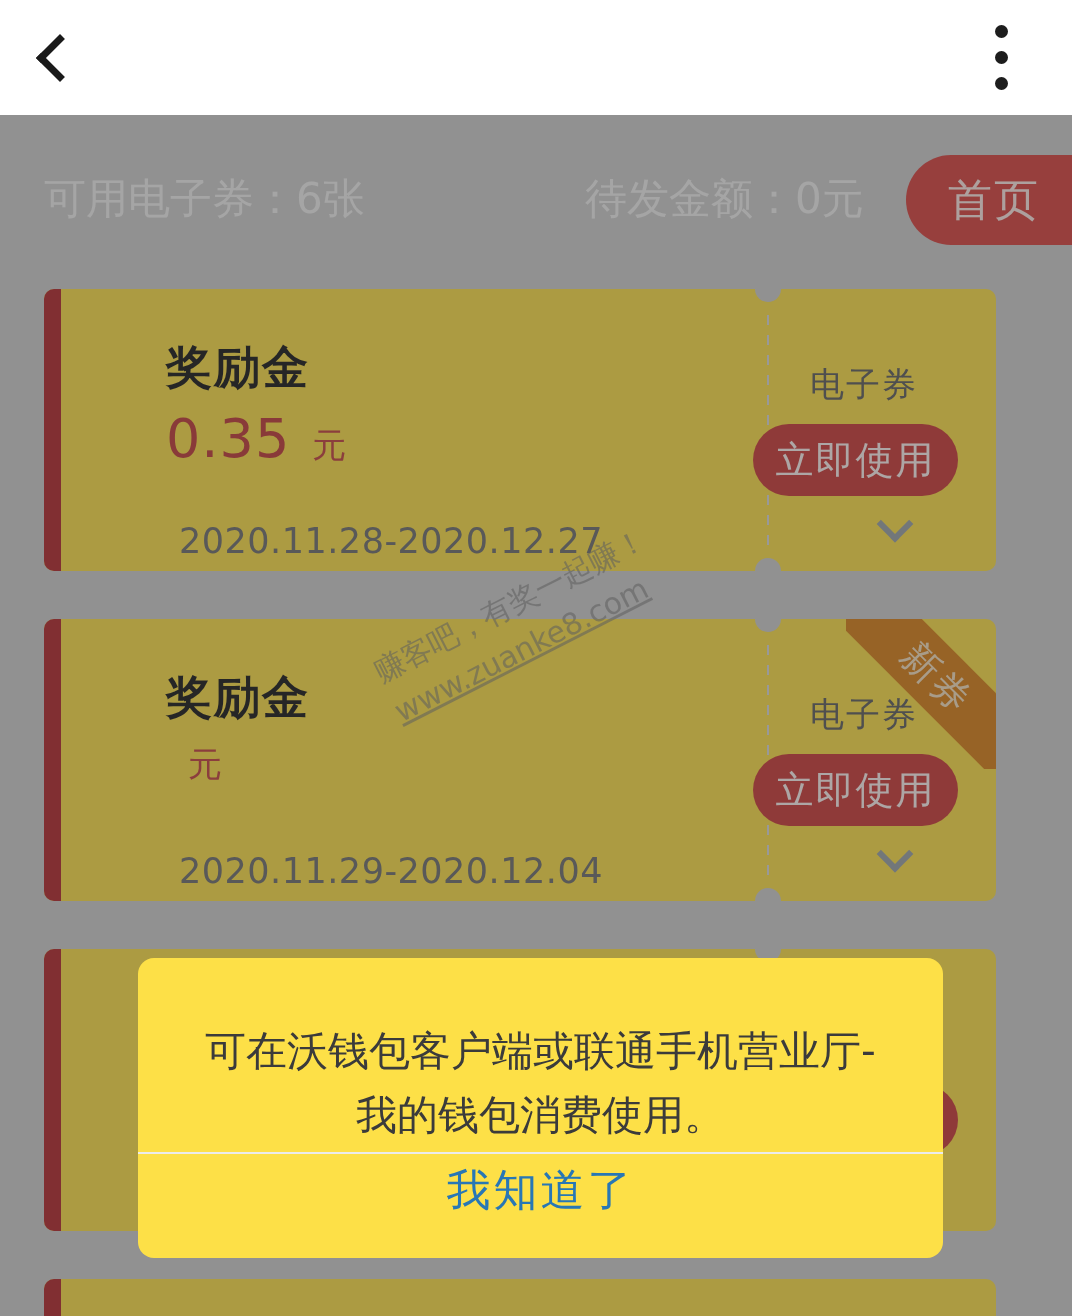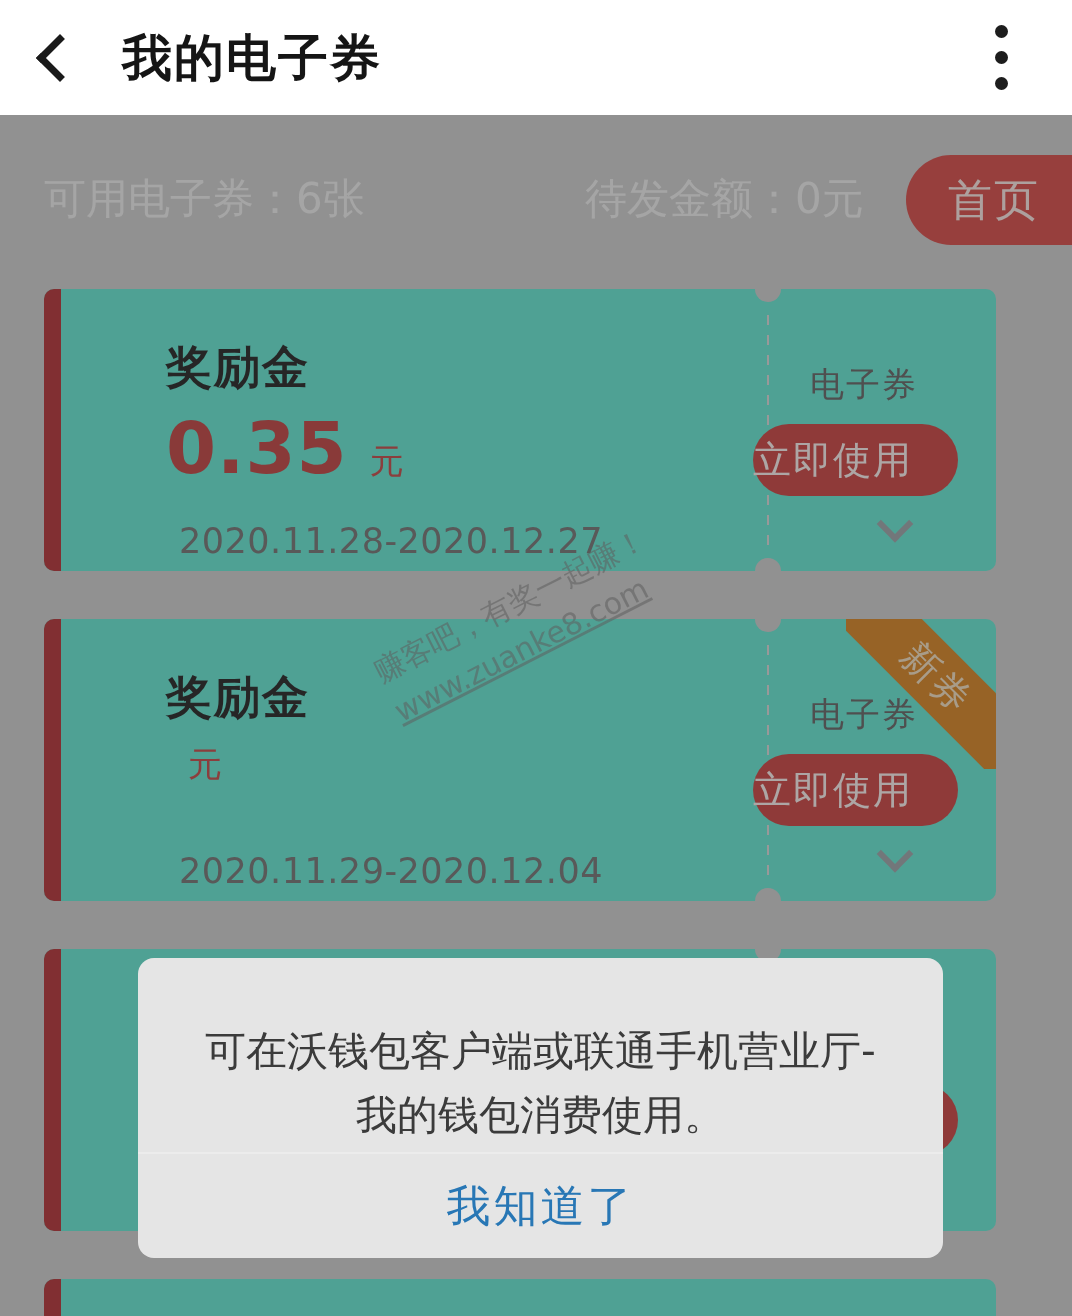--- a/index.html
+++ b/index.html
@@ -42,44 +42,44 @@
   .home-fab {
     position:absolute; left:906px; top:0px; width:200px; height:90px;
     background:#d9433f; border-radius:45px 0 0 45px;
     display:flex; align-items:center; justify-content:flex-start; padding-left:42px;
   }
   .home-fab span { font-size:44px; color:#ffe9e6; letter-spacing:2px; }
 
   
   .card {
     position:absolute; left:44px; width:952px; height:282px;
-    background:#5eead4; border-radius:10px; overflow:hidden;
+    background:#fde047; border-radius:10px; overflow:hidden;
   }
   .card-stripe { position:absolute; left:0; top:0; width:17px; height:100%; background:#b3272c; }
   .card-body { position:absolute; left:17px; top:0; right:0; height:100%; }
   .card-divider {
     position:absolute; left:706px; top:26px; width:2px; height:230px;
     background:repeating-linear-gradient(to bottom,#dcdcdc 0 10px,transparent 10px 20px);
   }
   .notch-top, .notch-bottom {
     position:absolute; left:694px; width:26px; height:26px; border-radius:50%; background:#cfcfcf;
   }
   .notch-top { top:-13px; }
   .notch-bottom { bottom:-13px; }
 
   .c-title { position:absolute; left:105px; top:48px; font-size:46px; font-weight:bold; color:#181818; letter-spacing:2px; }
   .c-amount { position:absolute; left:105px; top:123px; display:flex; align-items:baseline; }
-  .c-amount .num { font-size:72px; color:#c13a38; font-weight:700; letter-spacing:1px; line-height:1; }
+  .c-amount .num { font-size:54px; color:#c13a38; font-weight:400; letter-spacing:1px; line-height:1; }
   .c-amount .unit { font-size:34px; color:#c5413e; margin-left:22px; }
   .c-date { position:absolute; left:118px; top:232px; font-size:35px; color:#6e6e6e; letter-spacing:0.5px; }
 
   .c-type { position:absolute; right:78px; top:73px; font-size:34px; color:#5e5e5e; letter-spacing:2px;text-align:center; }
   .c-use {
     position:absolute; right:38px; top:135px; width:205px; height:72px;
-    background:#cb3a38; border-radius:36px; display:flex; align-items:center; justify-content:flex-start;
+    background:#cb3a38; border-radius:36px; display:flex; align-items:center; justify-content:center;
   }
   .c-use span { font-size:38px; color:#fff3f1; letter-spacing:2px; }
   .c-chev {
     position:absolute; right:88px; bottom:34px; width:26px; height:26px;
     border-right:6px solid #9aa3a8; border-bottom:6px solid #9aa3a8; transform:rotate(45deg);
   }
   .ribbon-wrap { position:absolute; right:0; top:0; width:150px; height:150px; overflow:hidden; }
   .ribbon {
     position:absolute; right:-56px; top:28px; width:230px; height:62px;
     background:#d98018; transform:rotate(45deg);
@@ -91,29 +91,29 @@
   .watermark {
     position:absolute; left:370px; top:580px; z-index:30;
     transform:rotate(-27deg); color:rgba(120,120,120,0.55);
     font-size:30px; line-height:1.5; white-space:nowrap; pointer-events:none;
   }
   .watermark .wm2 { text-decoration:underline; }
 
   
   .modal {
     position:absolute; left:138px; top:958px; width:805px; height:300px;
-    background:#e5e5e5; border-radius:16px; z-index:80;
+    background:#fde047; border-radius:16px; z-index:80;
   }
   .modal-msg {
     padding:62px 48px 0 48px; font-size:41px; line-height:1.55;
     color:#3b3b3b; text-align:center;
   }
   .modal-sep { position:absolute; left:0; bottom:104px; width:100%; height:2px; background:#ececec; }
   .modal-btn {
-    position:absolute; left:0; bottom:0; width:100%; height:104px;
+    position:absolute; left:0; bottom:16px; width:100%; height:104px;
     display:flex; align-items:center; justify-content:center;
   }
   .modal-btn span { font-size:44px; color:#2877b5; letter-spacing:3px; }
 </style>
 </head>
 <body>
 
 <div id="screen">
 
   <div class="content">
@@ -200,21 +200,20 @@
     <div>赚客吧，有奖一起赚！</div>
     <div class="wm2">www.zuanke8.com</div>
   </div>
 
   <div class="scrim"></div>
 
   <div class="appbar">
     <div class="back-btn">
       <i class="back-chevron"></i>
     </div>
-    <div class="appbar-title">我的电子券</div>
     <div class="kebab">
       <span></span>
       <span></span>
       <span></span>
     </div>
   </div>
 
   <div class="modal">
     <div class="modal-msg">可在沃钱包客户端或联通手机营业厅-我的钱包消费使用。</div>
     <div class="modal-sep"></div>

